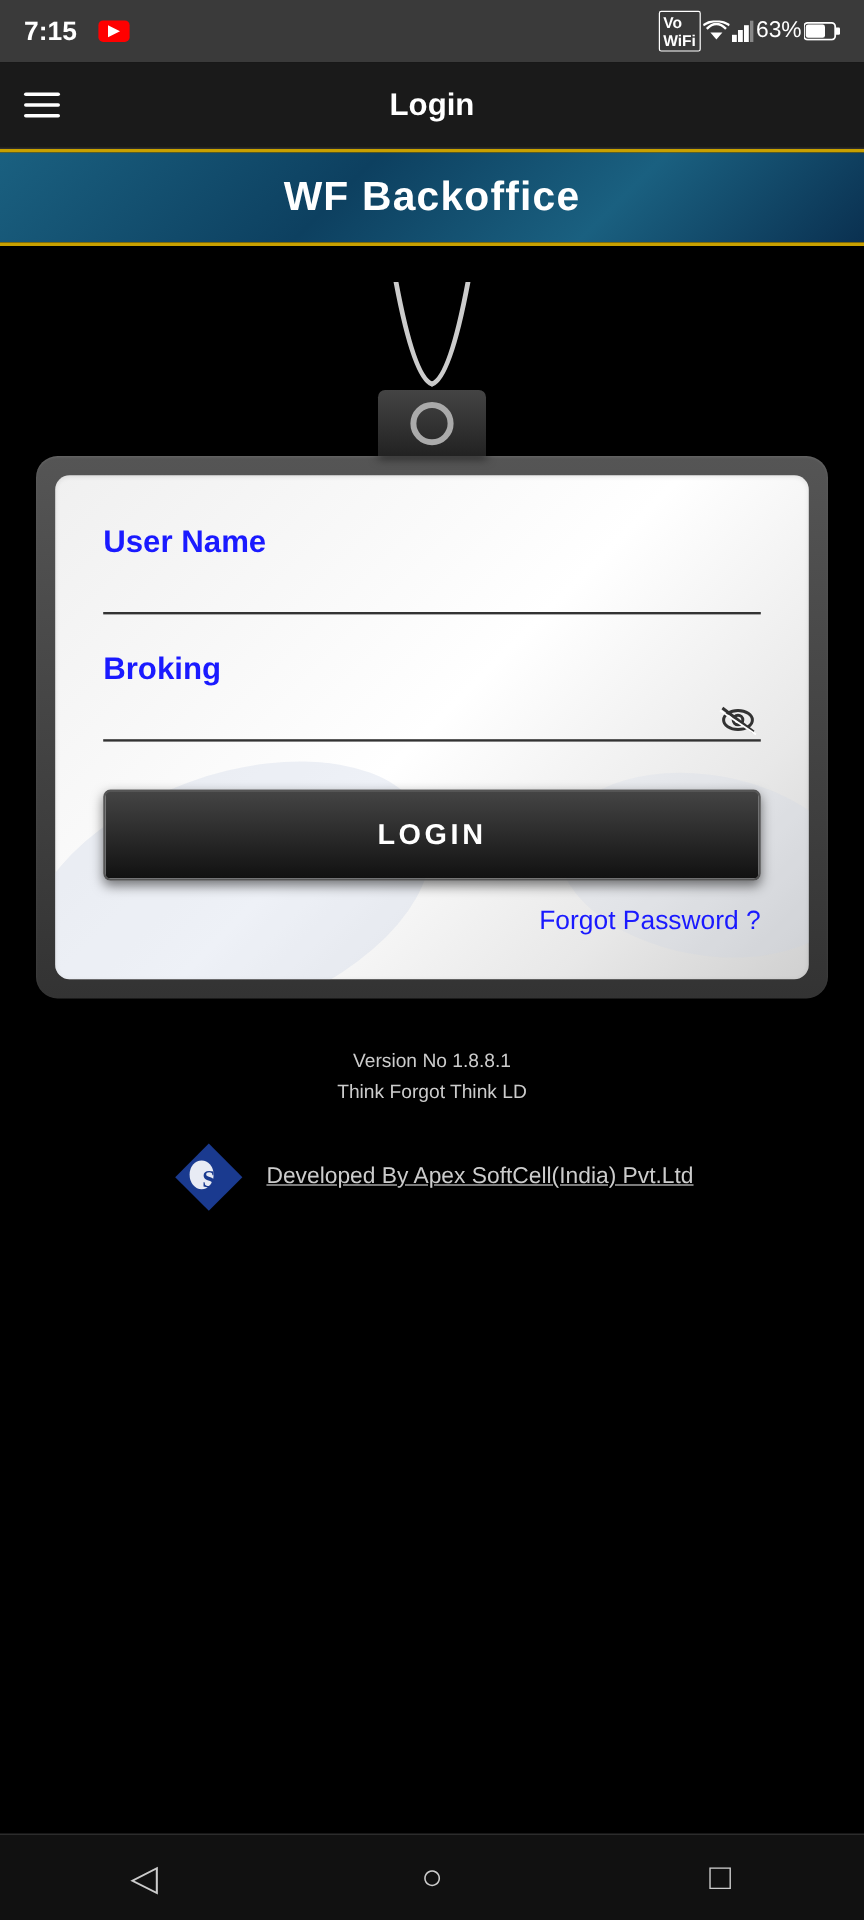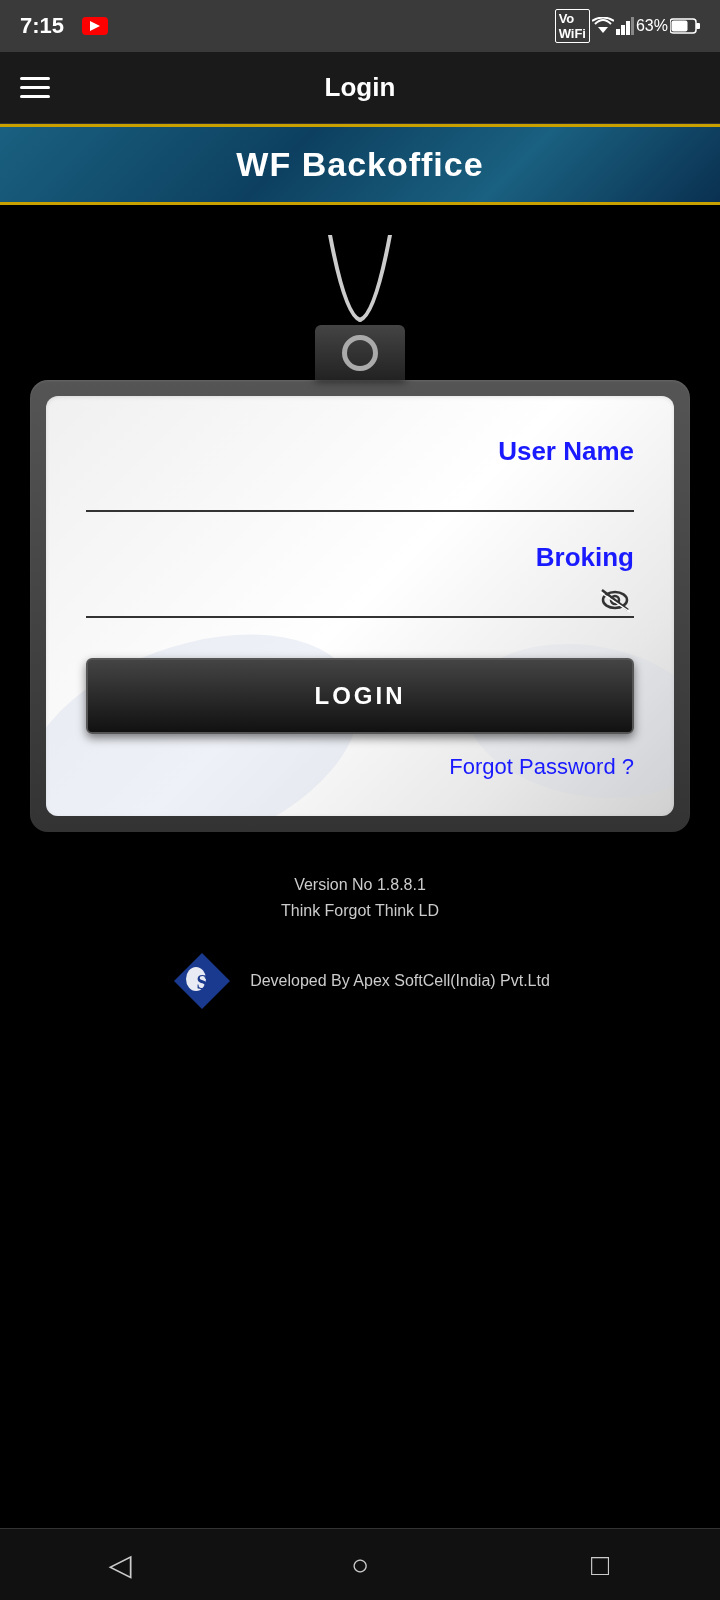--- a/index.html
+++ b/index.html
@@ -31,21 +31,21 @@
       font-weight: bold;
     }
     .status-icons {
       display: flex;
       align-items: center;
       gap: 2px;
       color: #fff;
       font-size: 14px;
     }
     .status-icons .battery-text {
-      font-size: 16px;
+      font-size: 19px;
     }
     .youtube-icon {
       width: 26px;
       height: 18px;
       background: red;
       border-radius: 4px;
       display: flex;
       align-items: center;
       justify-content: center;
       margin-left: 8px;
@@ -217,21 +217,20 @@
       margin-bottom: 30px;
       position: relative;
       z-index: 1;
     }
     .field-label {
       color: #1a1aff;
       font-size: 26px;
       font-weight: bold;
       margin-bottom: 8px;
       display: block;
-      text-align: right;
     }
     .field-input-wrapper {
       position: relative;
       display: flex;
       align-items: center;
     }
     .field-input {
       width: 100%;
       border: none;
       border-bottom: 2px solid #333;
@@ -305,21 +304,22 @@
       align-items: center;
       gap: 16px;
       margin-top: 16px;
     }
     .apex-logo {
       width: 64px;
       height: 64px;
     }
     .developer-text {
       color: #ccc;
-      font-size: 16px;
+      font-size: 19px;
+      text-decoration: underline;
     }
 
     
     .bottom-nav {
       width: 100%;
       height: 72px;
       background: #111;
       display: flex;
       align-items: center;
       justify-content: space-around;

